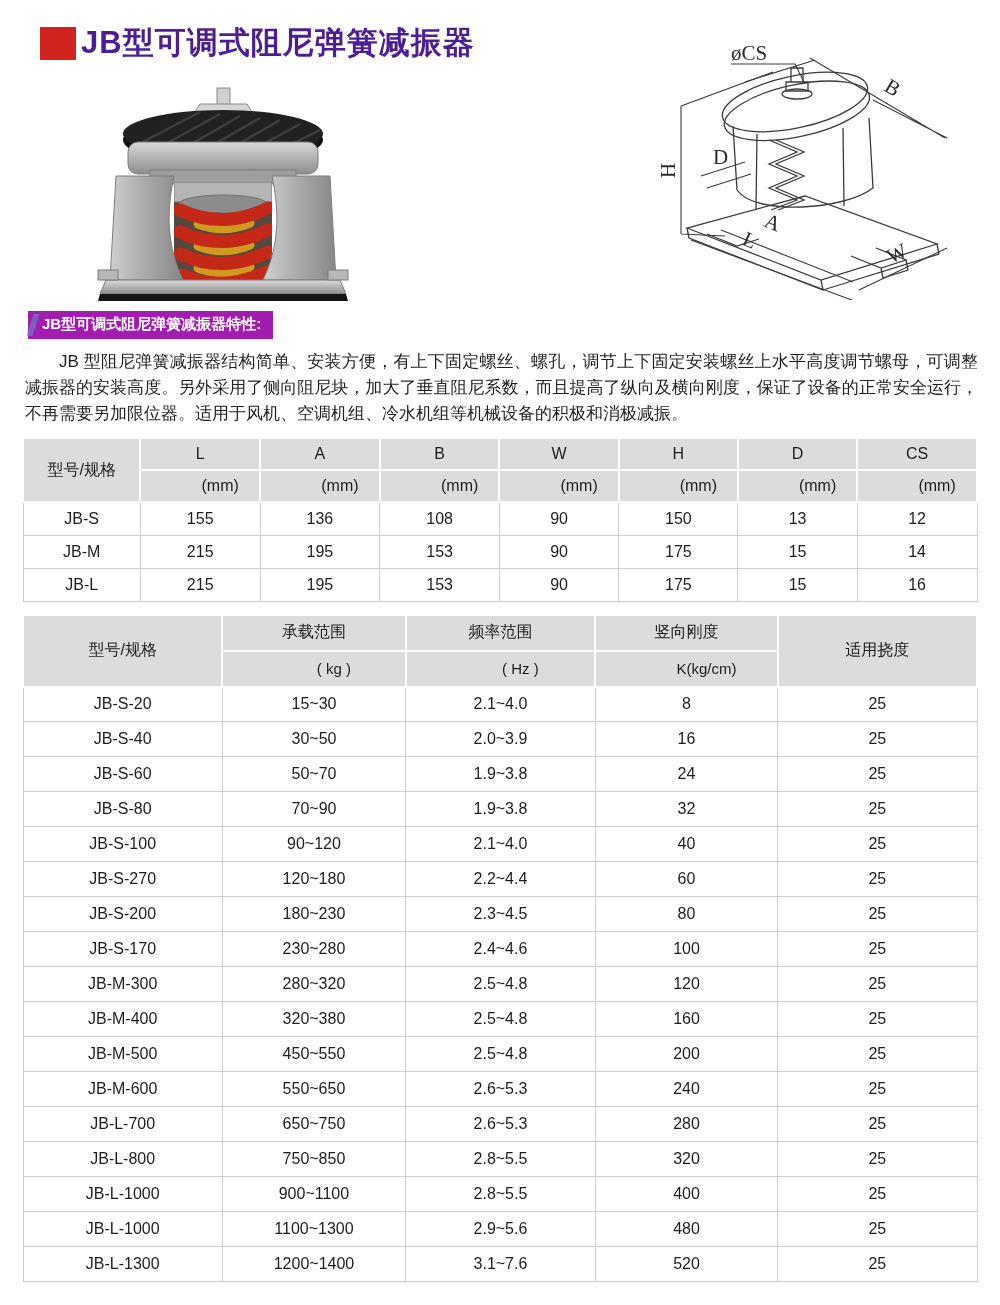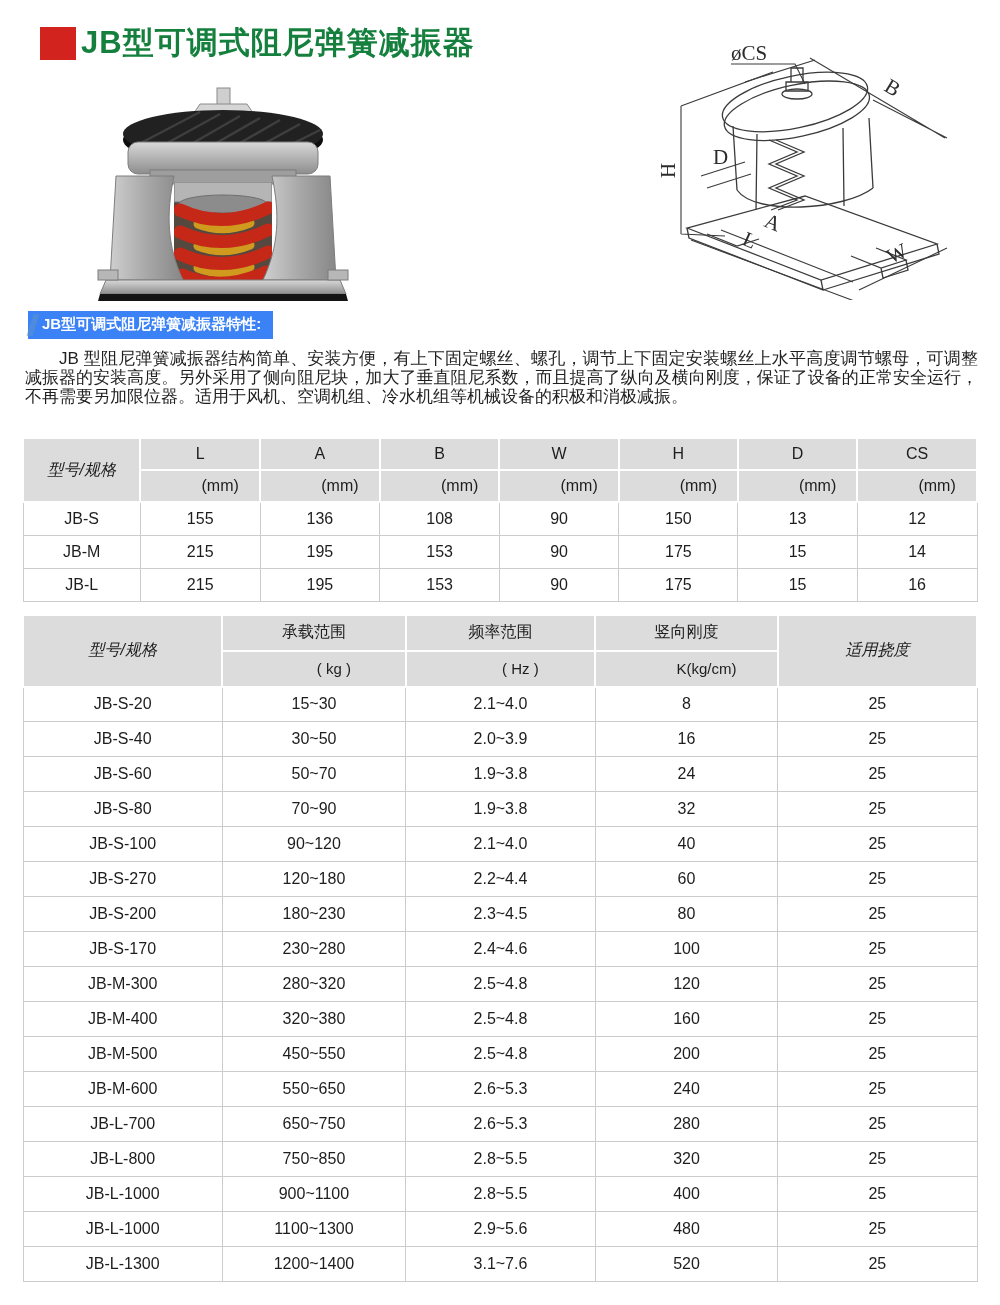--- a/index.html
+++ b/index.html
@@ -7,49 +7,49 @@
   body {
     width:1000px; height:1305px; position:relative;
     font-family:"Liberation Sans", sans-serif;
     color:#1a1a1a;
   }
   
   .top-section { position:relative; width:1000px; height:437px; }
 
   .title-row { position:absolute; left:40px; top:22px; display:flex; align-items:center; }
   .title-square { width:36px; height:33px; background:#d2231f; margin-right:5px; }
-  .page-title { font-size:31px; font-weight:bold; color:#15803d; letter-spacing:1px; white-space:nowrap; }
+  .page-title { font-size:31px; font-weight:bold; color:#4c1d95; letter-spacing:1px; white-space:nowrap; }
 
   .photo-box { position:absolute; left:90px; top:84px; width:260px; height:218px; }
   .drawing-box { position:absolute; left:645px; top:38px; width:335px; height:262px; }
 
   .feature-badge {
     position:absolute; left:28px; top:311px;
-    background:#3b82f6; color:#ffffff; font-size:15px; font-weight:bold;
+    background:#a21caf; color:#ffffff; font-size:15px; font-weight:bold;
     padding:4px 12px 5px 14px; white-space:nowrap; position:absolute;
   }
   .feature-badge::before {
     content:""; position:absolute; left:2px; top:3px; bottom:3px; width:6px;
     background:#5f93c9; transform:skewX(-18deg); opacity:.55;
   }
   .feature-para {
     position:absolute; left:25px; top:349px; width:953px;
-    font-size:17px; line-height:19px; text-align:justify; text-indent:2em; color:#1f1f1f;
+    font-size:17px; line-height:26px; text-align:justify; text-indent:2em; color:#1f1f1f;
   }
 
   
   table { border-collapse:collapse; table-layout:fixed; margin-left:22px; width:956px; font-size:16px; }
   th { background:#dcdcdc; font-weight:normal; color:#1d1d1d; border:2px solid #ffffff; text-align:center; }
   td { background:#ffffff; border:1px solid #cccccc; text-align:center; color:#1d1d1d; }
   #dim-table th { height:32px; font-size:16px; }
   #dim-table td { height:33px; }
   #spec-table { margin-top:12px; }
   #spec-table th { height:36px; }
   #spec-table td { height:35px; }
-  th.rowspan-head { font-size:16px;font-style:italic; }
+  th.rowspan-head { font-size:16px; }
   .unit-cell { font-size:15px;padding-left:40px; }
 </style>
 </head>
 <body>
 
 <div class="top-section">
 
   <div class="title-row">
     <span class="title-square"></span>
     <h1 class="page-title">JB型可调式阻尼弹簧减振器</h1>

